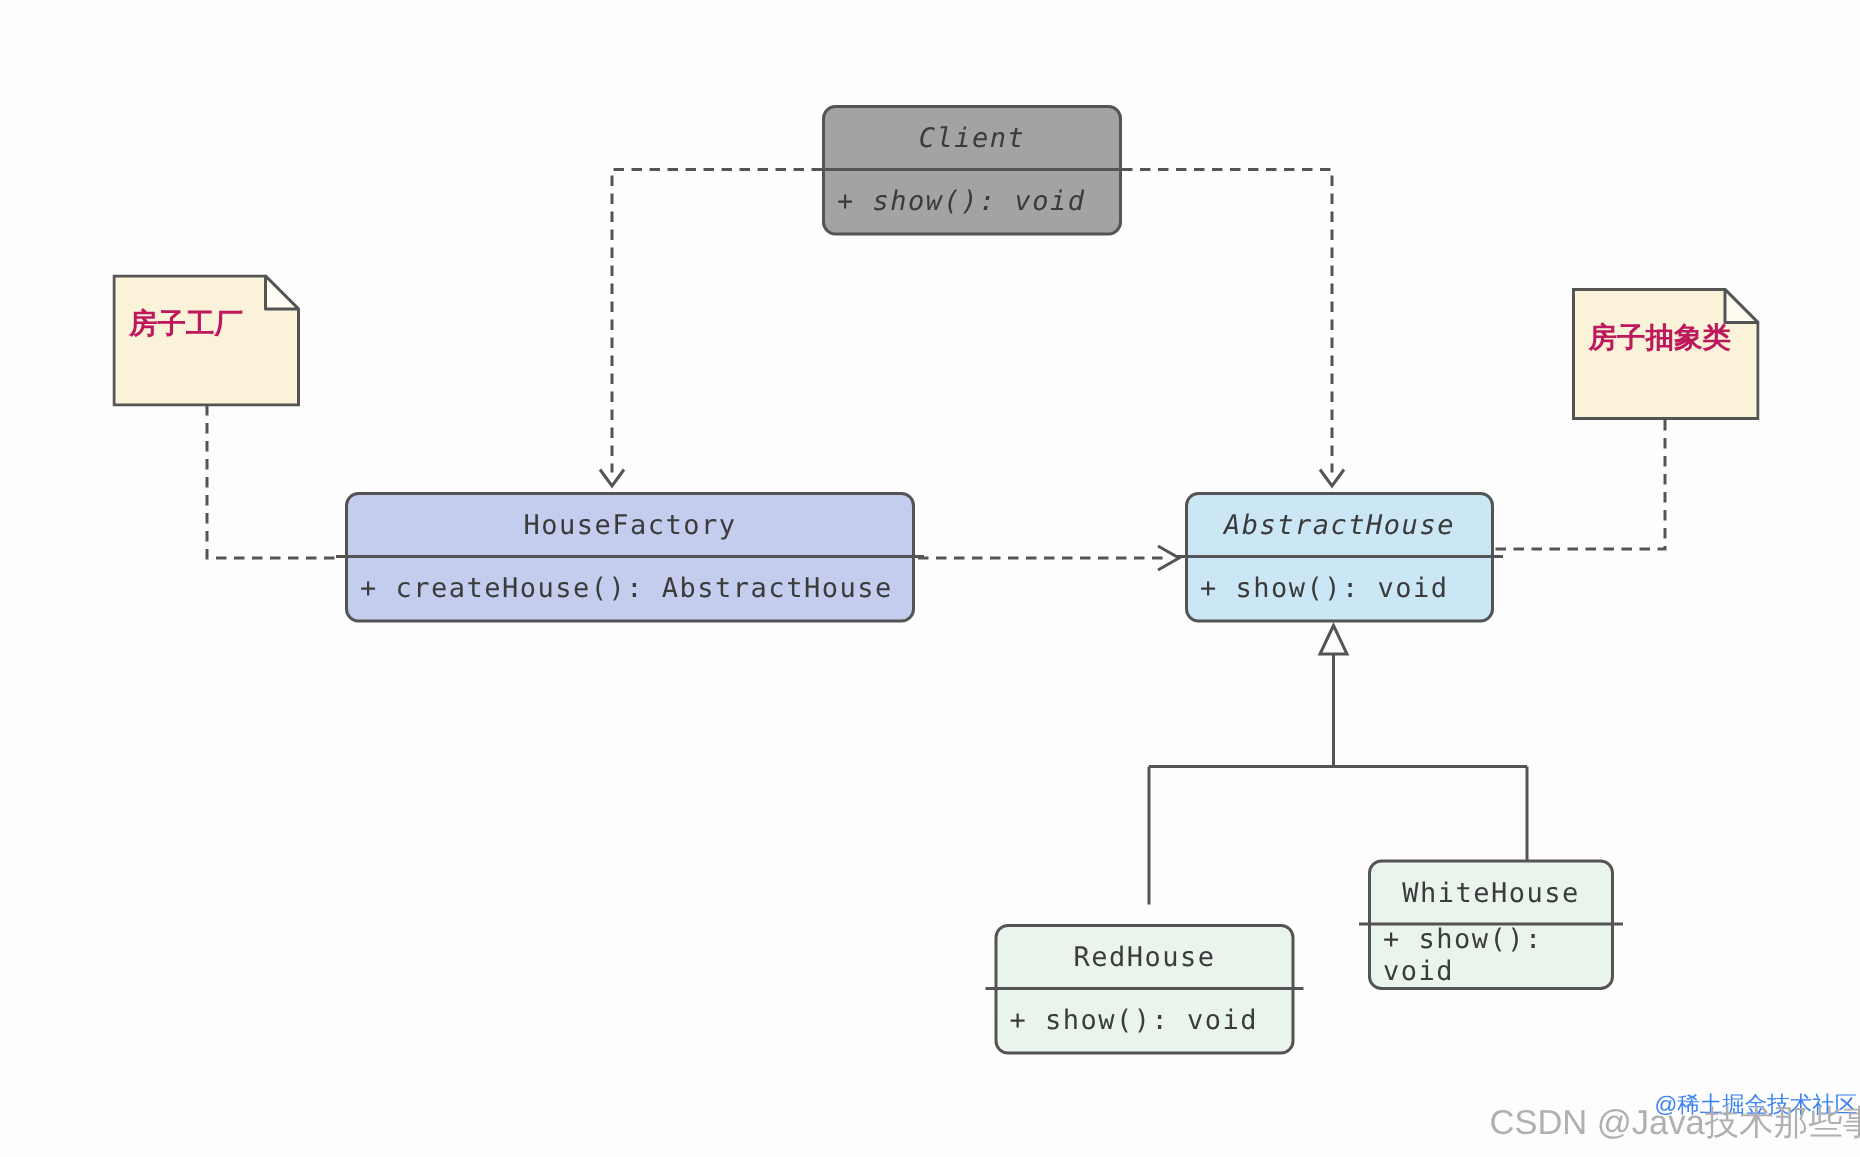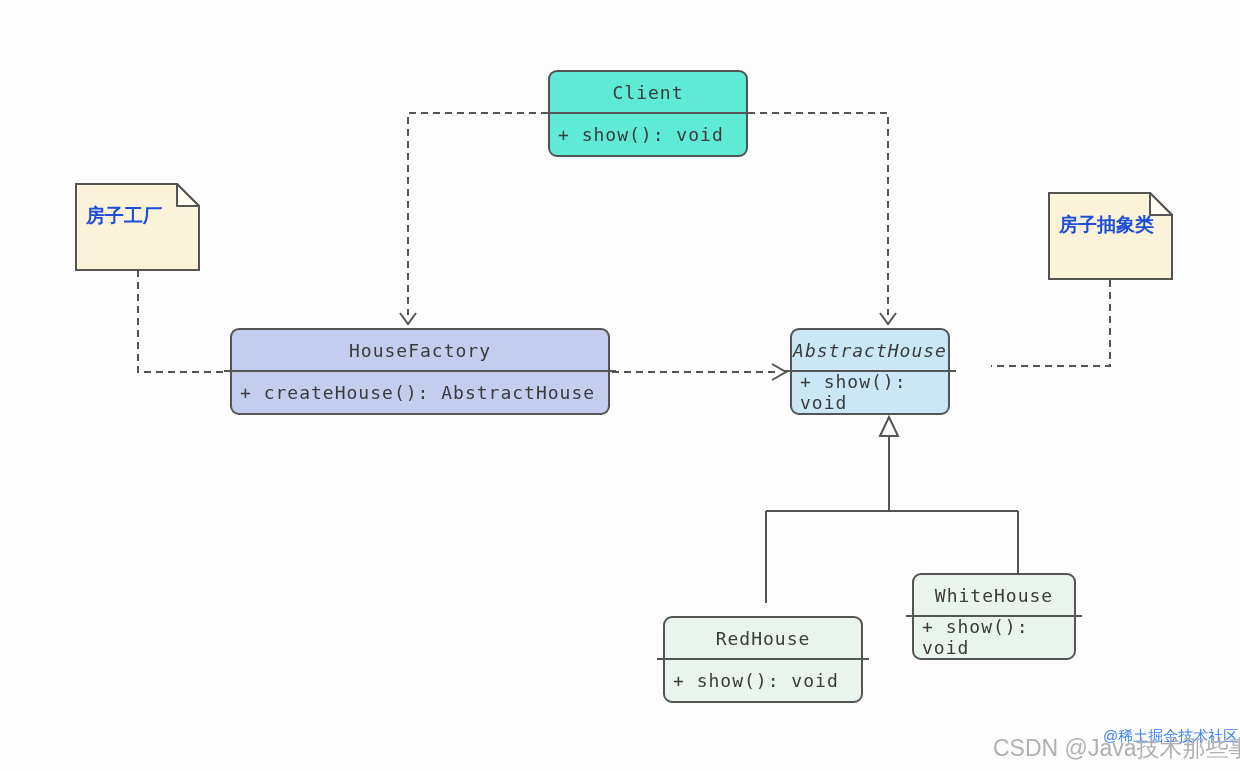--- a/index.html
+++ b/index.html
@@ -14,30 +14,30 @@
   .uml-class{position:absolute;z-index:2;border:2px solid #545454;border-radius:9px;
     box-sizing:border-box;display:flex;flex-direction:column;color:#3b3b3b;}
   .cls-title{position:relative;height:41px;display:flex;align-items:center;justify-content:center;
     font-size:18px;letter-spacing:1px;}
   .cls-title::after{content:"";position:absolute;left:-8px;right:-8px;bottom:-1px;height:2px;background:#545454;}
   .cls-title.italic{font-style:italic;}
   .cls-method{flex:1;display:flex;align-items:center;padding-left:8px;font-size:18px;letter-spacing:1px;}
 
   .client{left:548px;top:70px;width:200px;height:87px;}
   .house-factory{left:230px;top:328px;width:380px;height:87px;}
-  .abstract-house{left:790px;top:328px;width:160px;height:87px;}
+  .abstract-house{left:790px;top:328px;width:206px;height:87px;}
   .red-house{left:663px;top:604px;width:200px;height:87px;}
   .white-house{left:912px;top:573px;width:164px;height:87px;}
 
   .uml-note{position:absolute;z-index:2;width:125px;height:88px;}
   .note-left{left:75px;top:183px;}
   .note-right{left:1048px;top:192px;}
   .uml-note svg{position:absolute;left:0;top:0;}
   .note-label{position:absolute;left:11px;top:20px;z-index:3;
-    font-family:"Liberation Sans","DejaVu Sans",sans-serif;font-weight:600;font-size:19px;color:#1d4ed8;}
+    font-family:"Liberation Sans","DejaVu Sans",sans-serif;font-weight:600;font-size:19px;color:#be185d;}
 
   .watermark-main{position:absolute;left:993px;top:733px;z-index:4;
     font-family:"Liberation Sans","DejaVu Sans",sans-serif;font-size:23px;color:#b0b0b0;white-space:nowrap;}
   .watermark-faint{position:absolute;left:1103px;top:727px;z-index:3;
     font-family:"Liberation Sans","DejaVu Sans",sans-serif;font-size:15px;color:#3b82f6;white-space:nowrap;}
 </style>
 </head>
 <body>
 
 <div class="canvas">
@@ -53,21 +53,21 @@
     <path class="dashed" d="M612,372 H776"></path>
     <polyline class="chevron" points="772,364 786,372 772,380"></polyline>
 
     <path class="dashed" d="M138,270 V372 H227"></path>
     <path class="dashed" d="M1110,280 V366 H991"></path>
 
     <polygon class="tri" points="889,417 880,436 898,436"></polygon>
     <path class="solid" d="M889,436 V511 M766,511 H1018 M766,511 V603 M1018,511 V603"></path>
   </svg>
 
-  <div class="uml-class client" style="background-color: #5eead4;">
+  <div class="uml-class client" style="background-color: #a3a3a3; font-style: italic;">
     <div class="cls-title">Client</div>
     <div class="cls-method">+ show(): void</div>
   </div>
 
   <div class="uml-class house-factory" style="background-color: rgb(197, 205, 238);">
     <div class="cls-title">HouseFactory</div>
     <div class="cls-method">+ createHouse(): AbstractHouse</div>
   </div>
 
   <div class="uml-class abstract-house" style="background-color: rgb(203, 231, 246);">

